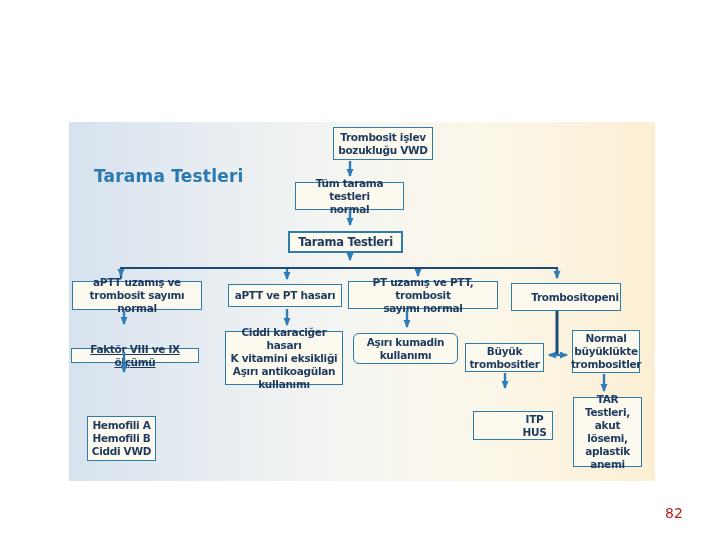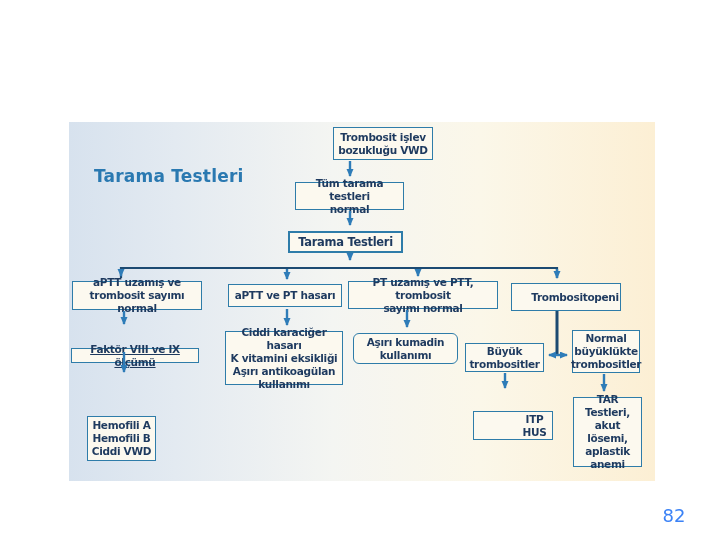--- a/index.html
+++ b/index.html
@@ -9,21 +9,21 @@
          background:linear-gradient(90deg,#d7e2ee 0%,#e3eaf1 18%,#f4f5f2 45%,#fbf7e9 70%,#fcefd4 100%);}
   .slide-title{position:absolute;left:94px;top:166px;font-size:17px;font-weight:bold;
                color:#2a79b1;letter-spacing:0.2px;}
   .node{position:absolute;box-sizing:border-box;background:#fcf9ef;border:1px solid #2e7ca9;
         color:#1e3a5f;font-size:10.5px;line-height:13px;font-weight:bold;letter-spacing:-0.3px;
         display:flex;align-items:center;justify-content:center;text-align:center;
         white-space:pre-line;padding:1px 2px;}
   .node.header{border-width:2px;font-size:11.5px;}
   svg.wires{position:absolute;left:0;top:0;pointer-events:none;}
   .page-number{position:absolute;left:659px;top:505px;width:30px;text-align:center;
-               color:#3b82f6;font-size:18px;}
+               color:#b91c1c;font-size:14px;}
 </style>
 </head>
 <body>
 
 <div class="page">
 
   <div class="panel"></div>
 
   <div class="slide-title">Tarama Testleri</div>
 

